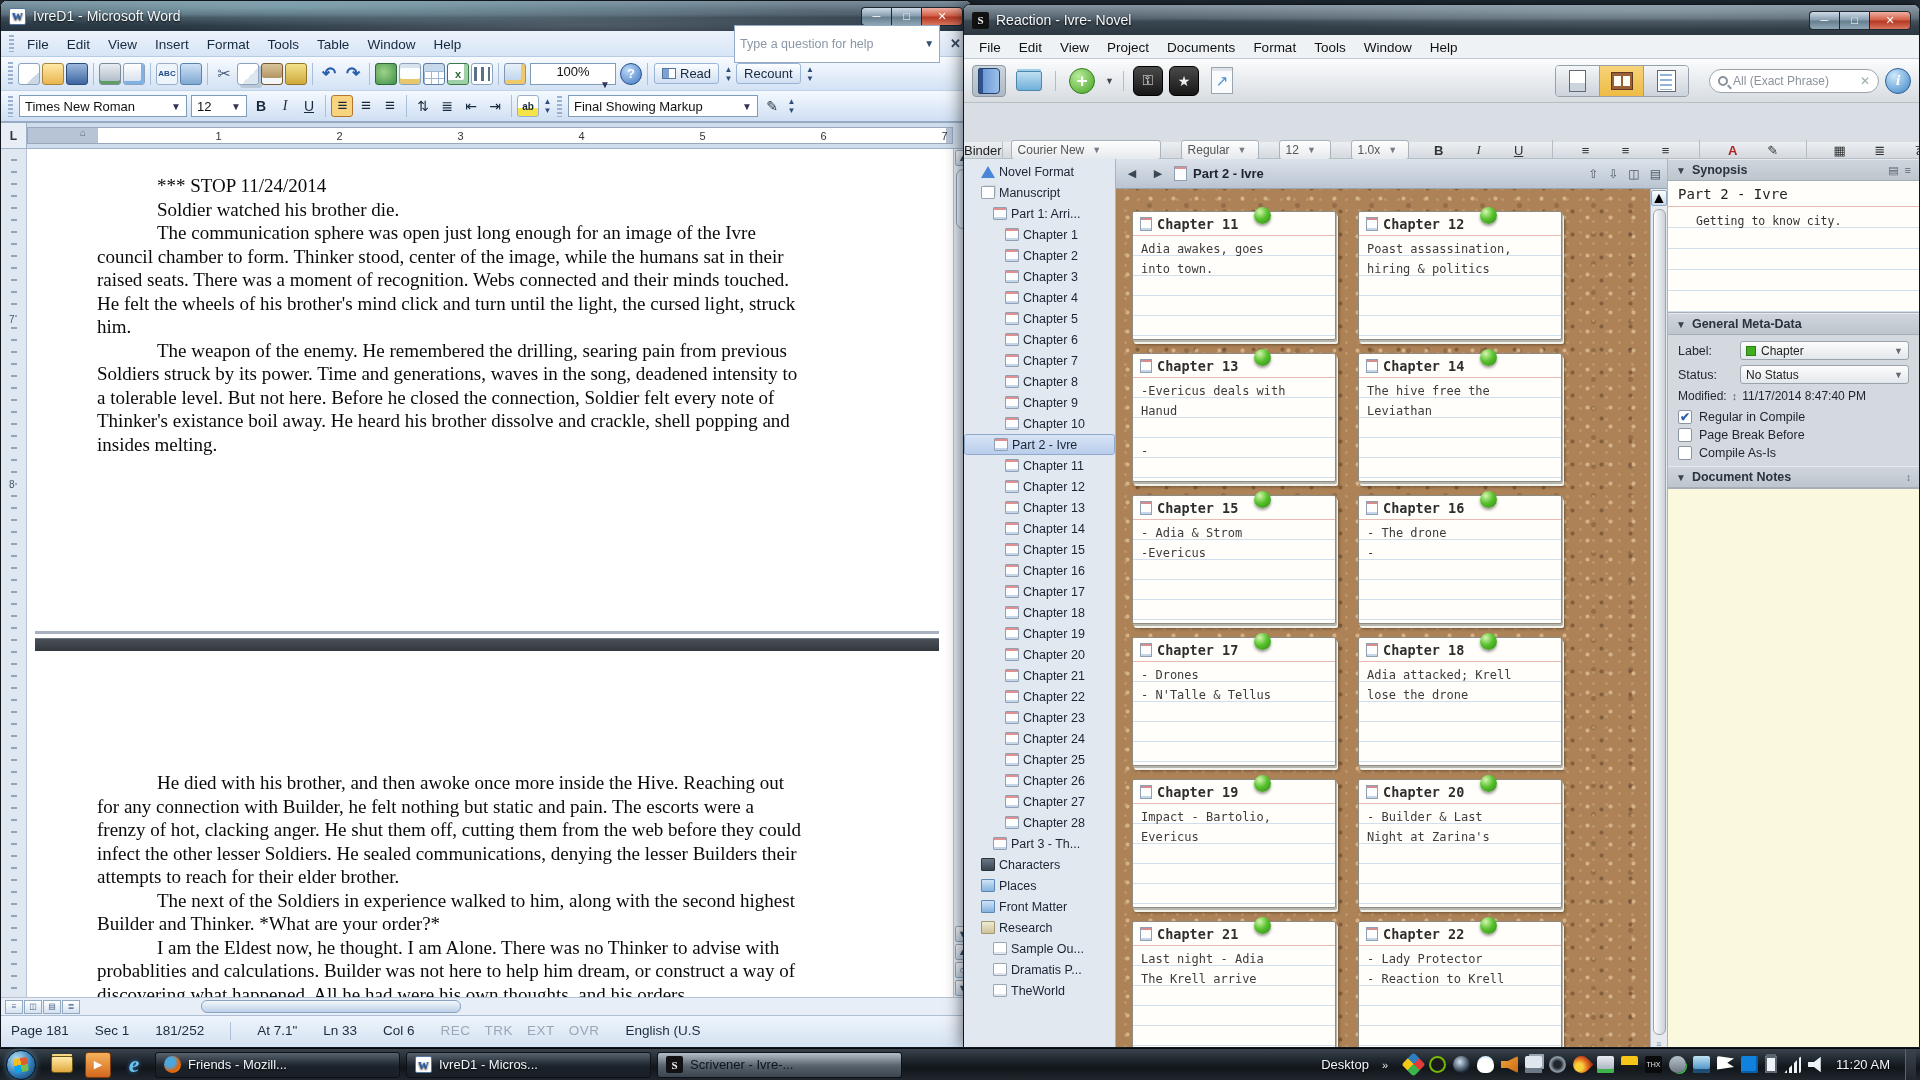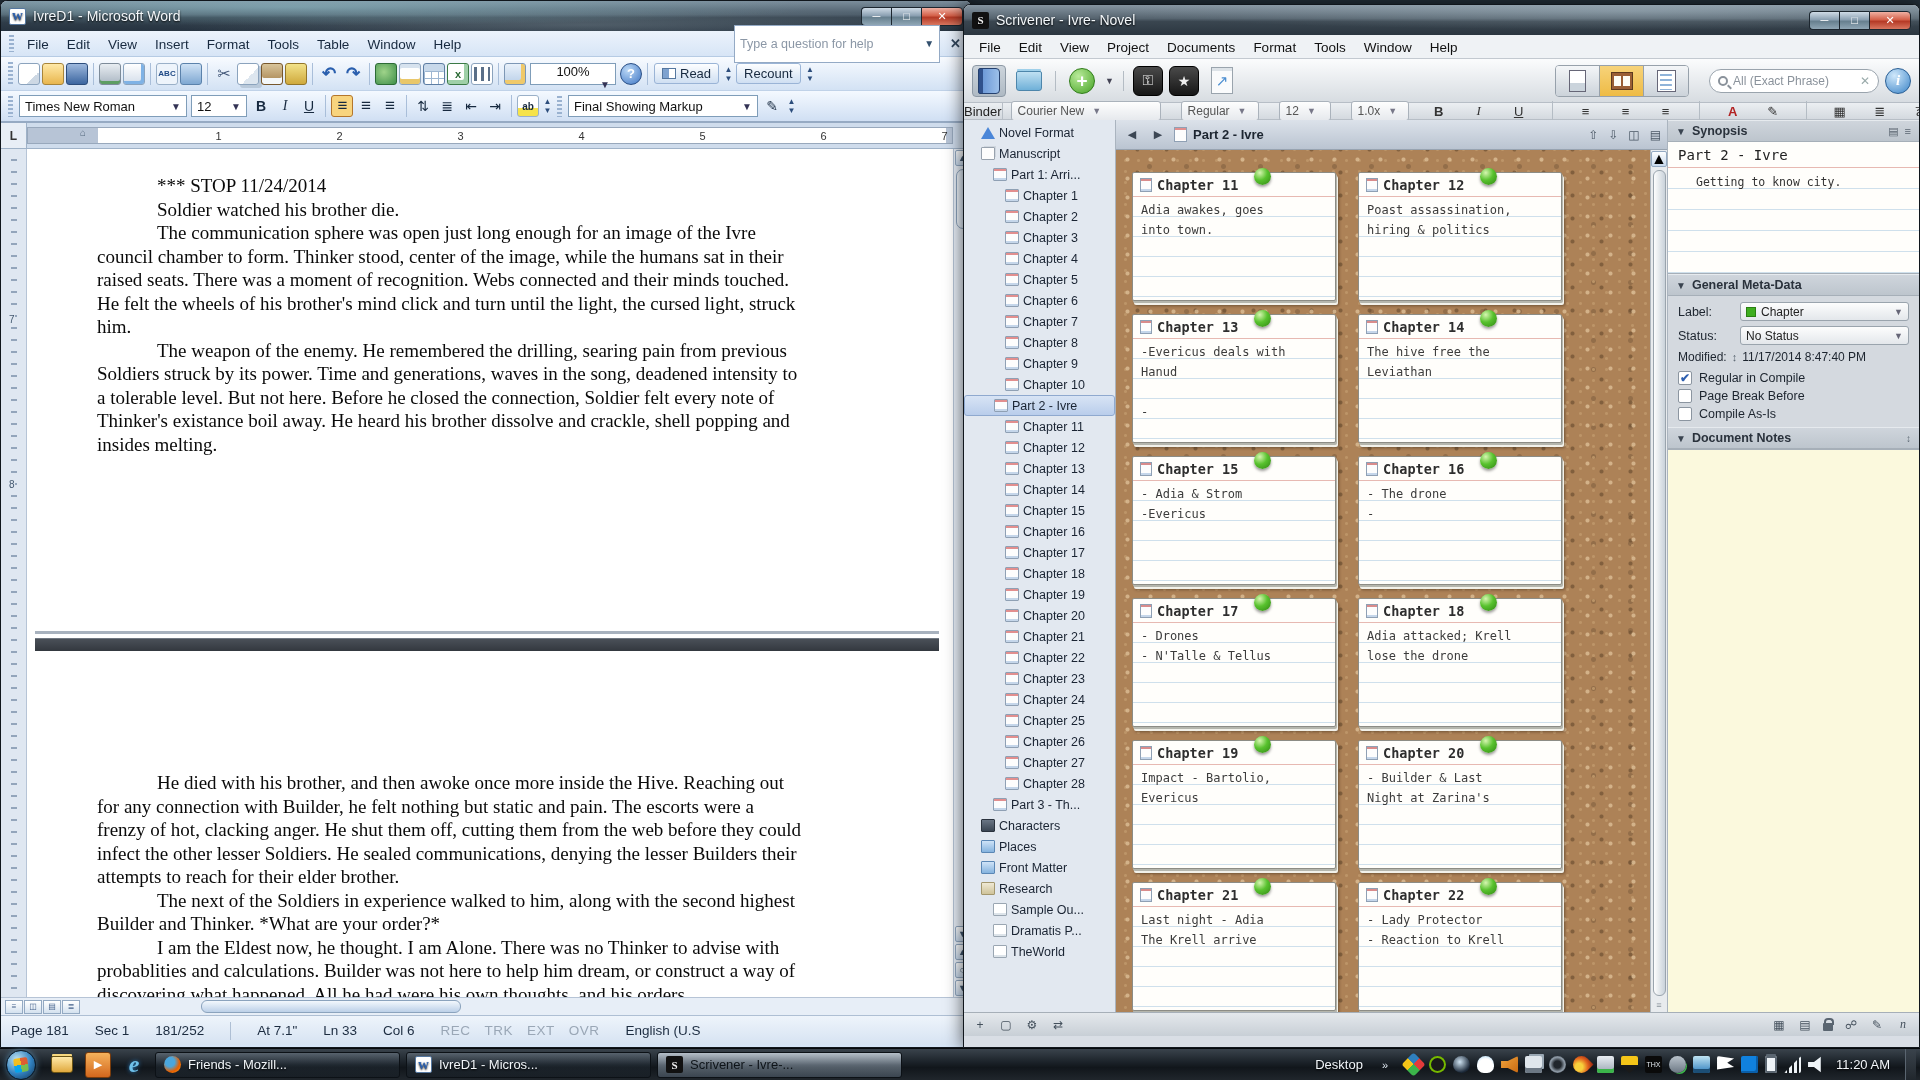--- a/index.html
+++ b/index.html
@@ -114,21 +114,21 @@
   .vico-doc { width:17px; height:22px; background:#fff; border:1px solid #667; box-shadow:inset 0 -14px 0 -6px #cbd4dc; }
   .vico-cork { width:22px; height:18px; background:#9a5f35; border:1px solid #5d3a1e; display:flex; gap:2px; padding:3px 2px; }
   .vico-cork i { flex:1; background:#fdfdf5; }
   .vico-out { width:19px; height:22px; background:#fff; border:1px solid #667; background-image:repeating-linear-gradient(180deg,#8fb3d9 0 2px,transparent 2px 5px); background-size:70% 80%; background-repeat:no-repeat; background-position:center 3px; }
   .s-search { margin-left:14px; width:170px; height:24px; border:1px solid #9aa4ad; border-radius:12px; background:#fff; display:flex; align-items:center; padding:0 8px; gap:5px; font-size:12px; color:#8a929b; }
   .s-search .mag { width:10px; height:10px; border:2px solid #8a929b; border-radius:50%; position:relative; }
   .s-search .mag::after { content:""; position:absolute; width:5px; height:2px; background:#8a929b; transform:rotate(45deg); left:7px; top:8px; }
   .s-search .x { margin-left:auto; color:#9aa; }
   .info-btn { width:26px; height:26px; border-radius:50%; background:radial-gradient(circle at 35% 28%,#cfe8fb,#3b84c8); border:1px solid #2a5f95; color:#fff; font-size:15px; font-style:italic; font-family:"Liberation Serif",serif; font-weight:bold; display:flex; align-items:center; justify-content:center; }
 
-  .s-fmtrow { height:17px; display:flex; background:linear-gradient(180deg,#eceff2,#d4d9df); border-bottom:1px solid #b7bec6; }
+  .s-fmtrow { height:17px; display:flex; background:linear-gradient(180deg,#eceff2,#d4d9df); border-bottom:1px solid #b7bec6;margin-top:39px; }
   .binder-caption { width:152px; border-right:1px solid #b7bec6; display:flex; align-items:center; justify-content:center; font-size:13px; color:#222; }
   .s-fmtbar { flex:1; display:flex; align-items:center; padding:0 8px; gap:20px; }
   .s-combo { height:20px; background:linear-gradient(180deg,#fefefe,#e6e9ed); border:1px solid #aab2bb; border-radius:3px; font-size:12px; color:#555; display:flex; align-items:center; padding:0 6px; }
   .s-combo .dd { margin-left:8px; font-size:9px; color:#778; }
   .s-fmtbtn { width:20px; height:20px; display:flex; align-items:center; justify-content:center; font-size:13px; color:#333; }
   .s-sep { width:1px; height:20px; background:#b4bcc4; margin:0 3px; }
 
   .s-main { display:flex; height:892px; }
   .binder-panel { width:152px; background:#e2e8f0; border-right:1px solid #aab4bf; overflow:hidden; padding-top:2px; }
   .b-item { display:flex; align-items:center; height:21px; font-size:12.5px; color:#1a2433; padding-left:4px; gap:4px; white-space:nowrap; }
@@ -209,21 +209,21 @@
   .p-folder { background:linear-gradient(180deg,#ffe9a8,#e0a93e); border:1px solid #6b5414; width:22px; height:17px; margin:0 7px; border-radius:2px 2px 3px 3px; box-shadow:0 -3px 0 -1px #f6d77f; }
   .p-wmp { background:linear-gradient(180deg,#f5b25c,#d3671d); border:1px solid #7a3c0c; color:#fff; font-size:11px; }
   .p-ie { color:#6fc1ea; font-size:24px; font-family:"Liberation Serif", serif; font-style:italic; font-weight:bold; text-shadow:0 0 4px #2a7fc4; }
   .task-btn { width:245px; height:26px; margin:0 3px; border-radius:3px; border:1px solid #0c1116; background:linear-gradient(180deg,rgba(160,175,190,.35),rgba(60,75,90,.25) 50%,rgba(20,28,36,.4)); display:flex; align-items:center; gap:7px; padding:0 8px; color:#f2f6fa; font-size:13px; text-shadow:0 1px 2px #000; white-space:nowrap; overflow:hidden; }
   .task-btn.active { background:linear-gradient(180deg,rgba(225,235,245,.75),rgba(150,165,180,.55) 50%,rgba(90,105,120,.5)); color:#0e1419; text-shadow:none; }
   .tb-ico { width:17px; height:17px; flex:none; border-radius:2px; display:flex; align-items:center; justify-content:center; font-size:11px; font-weight:bold; }
   .tbi-ff { border-radius:50%; background:radial-gradient(circle at 35% 35%, #4aa6dd 30%, #e66000 62%, #f7a32a); }
   .tbi-word { background:#fff; border:1px solid #55779f; color:#2a5fae; font-family:"Liberation Serif", serif; }
   .tbi-scr { background:#111; color:#eee; font-family:"Liberation Serif", serif; }
   .tray { margin-left:auto; display:flex; align-items:center; gap:7px; padding-right:4px; color:#eef3f7; }
-  .desktop-lbl { font-size:13px; color:#f2f6fa; text-shadow:0 1px 2px #000; margin-right:12px; }
+  .desktop-lbl { font-size:13px; color:#f2f6fa; text-shadow:0 1px 2px #000; margin-right:6px; }
   .dbl-chev { font-size:11px; margin-right:10px; color:#dfe8f0; }
   .tray-ico { width:17px; height:17px; border-radius:2px; }
   .t-avg { background:conic-gradient(#e23b3b 0 25%, #3bb54a 25% 50%, #f5c518 50% 75%, #2f7fbe 75%); transform:rotate(45deg); border-radius:3px; }
   .t-nvidia { background:#1a1a1a; box-shadow:inset 0 0 0 2px #76b900; border-radius:50%; }
   .t-steam { background:radial-gradient(circle at 40% 35%, #cfe3f2, #1b2838 70%); border-radius:50%; }
   .t-cloud { background:radial-gradient(circle at 50% 60%, #fff 55%, #8fc9ef); border-radius:50% 50% 40% 40%; }
   .t-speaker { background:linear-gradient(135deg,#f0a43c,#c96a12); clip-path:polygon(0 30%, 40% 30%, 100% 0, 100% 100%, 40% 70%, 0 70%); }
   .t-monitors { background:#dfe6ec; box-shadow:inset 0 -5px 0 #6c7884, 3px -3px 0 -1px #9aa8b4; }
   .t-webcam { background:radial-gradient(circle at 50% 50%, #20262c 30%, #8d99a5 60%, #3c454e); border-radius:50%; }
   .t-flame { background:radial-gradient(circle at 50% 70%, #f7d03c 25%, #e2641d 60%, #8c1f10); border-radius:50% 0 50% 50%; transform:rotate(45deg); }
@@ -441,21 +441,21 @@
           <span>EXT</span>
           <span>OVR</span>
         </span>
       <span>English (U.S</span>
     </div>
   </section>
 
   <section class="window" id="scriv-window">
     <div class="titlebar">
       <span class="tb-ico tbi-scr">S</span>
-      <span>Scrivener - Ivre- Novel</span>
+      <span>Reaction - Ivre- Novel</span>
       <span class="caption-btns">
         <span class="cap">─</span>
         <span class="cap">□</span>
         <span class="cap close">✕</span>
       </span>
     </div>
 
     <div class="s-menubar">
       <span>
         

